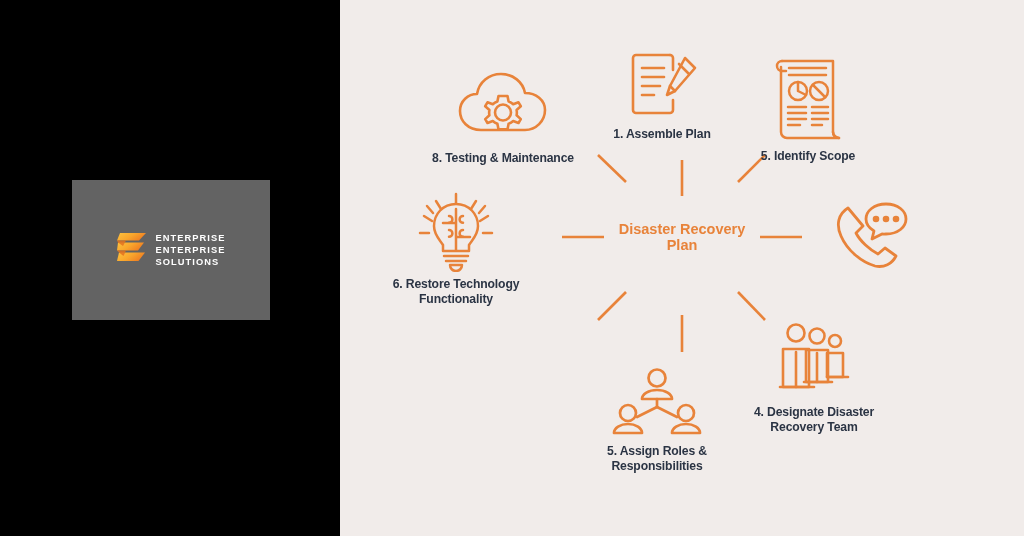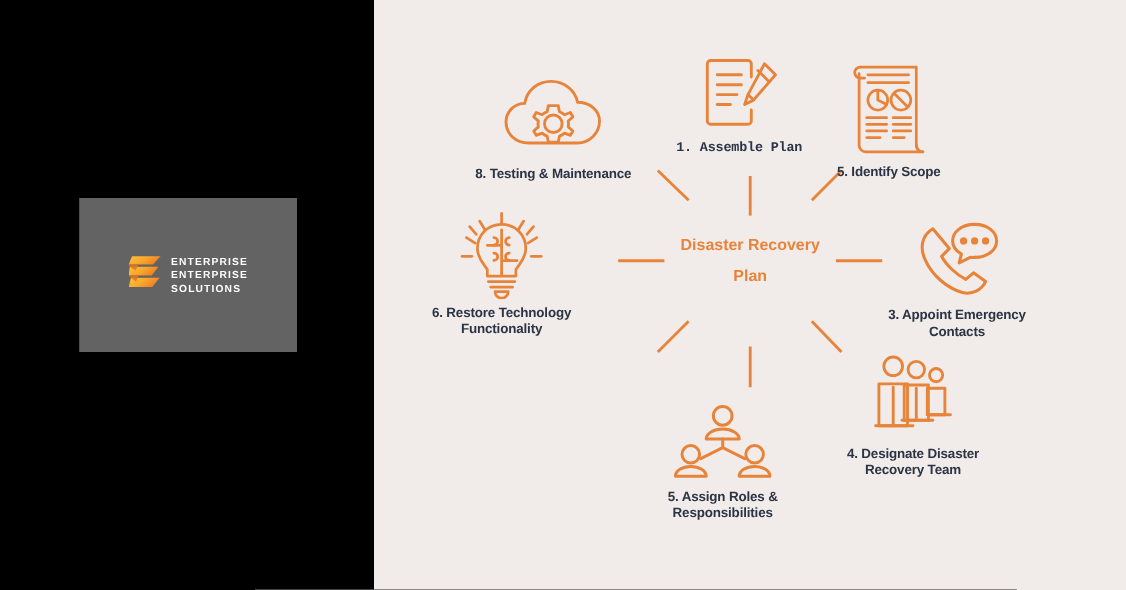--- a/index.html
+++ b/index.html
@@ -57,39 +57,39 @@
     color:#2b3444;
     font-size:12.2px;
     font-weight:bold;
     line-height:15px;
     text-align:center;
     letter-spacing:-0.15px;
     white-space:pre-line;
   }
 
   
-  #node-1 { left:332px; top:48px;font-family:Liberation Mono, monospace; }
+  #node-1 { left:322px; top:48px; }
   #node-2 { left:468px; top:52px; }
   #node-3 { left:530px; top:198px; }
-  #node-4 { left:490px; top:322px; }
+  #node-4 { left:474px; top:322px; }
   #node-5 { left:317px; top:365px;justify-content:center; }
   #node-6 { left:116px; top:192px; }
   #node-7 { left:178px; top:308px; }
   #node-8 { left:163px; top:68px;justify-content:center; }
 
   #center-label {
     position:absolute;
     left:342px; top:237px;
     transform:translate(-50%,-50%);
     width:190px;
     text-align:center;
     color:#e8833a;
     font-size:14.5px;
     font-weight:bold;
-    line-height:28px;
+    line-height:16px;
     white-space:pre-line;
   }
 </style>
 </head>
 <body>
 
 <div id="stage">
 
   <div id="left-panel">
     <div id="logo-card">
@@ -189,22 +189,20 @@
       <div class="node" id="node-3">
         <svg class="icon" width="84" height="76" viewBox="0 0 84 76">
           <g fill="none" stroke="#e8833a" stroke-width="2.8" stroke-linecap="round" stroke-linejoin="round">
             <path d="M20 10 C10 16 8 27 13 38 C19 52 33 64 47 68 C56 70 64 66 68 58 L57 50 L50 56 C42 52 32 43 28 35 L35 28 Z"></path>
             <path d="M58 6 C46 6 38 13 38 21 c0 5 3 9 8 12 l-2 8 l10 -5 a30 30 0 0 0 4 0 c12 0 20 -7 20 -15 S70 6 58 6 Z"></path>
             <circle cx="48" cy="21" r="1.9" fill="#e8833a"></circle>
             <circle cx="58" cy="21" r="1.9" fill="#e8833a"></circle>
             <circle cx="68" cy="21" r="1.9" fill="#e8833a"></circle>
           </g>
         </svg>
-        <div class="label">3. Appoint Emergency
-Contacts</div>
       </div>
 
       <div class="node" id="node-4">
         <svg class="icon" width="84" height="78" viewBox="0 0 84 78">
           <g fill="none" stroke="#e8833a" stroke-width="2.6" stroke-linecap="round" stroke-linejoin="round">
 
             <circle cx="63" cy="19" r="6"></circle>
             <path d="M55 31 h16 v24 h-16 z"></path>
             <line x1="55" y1="55" x2="76" y2="55"></line>
 

